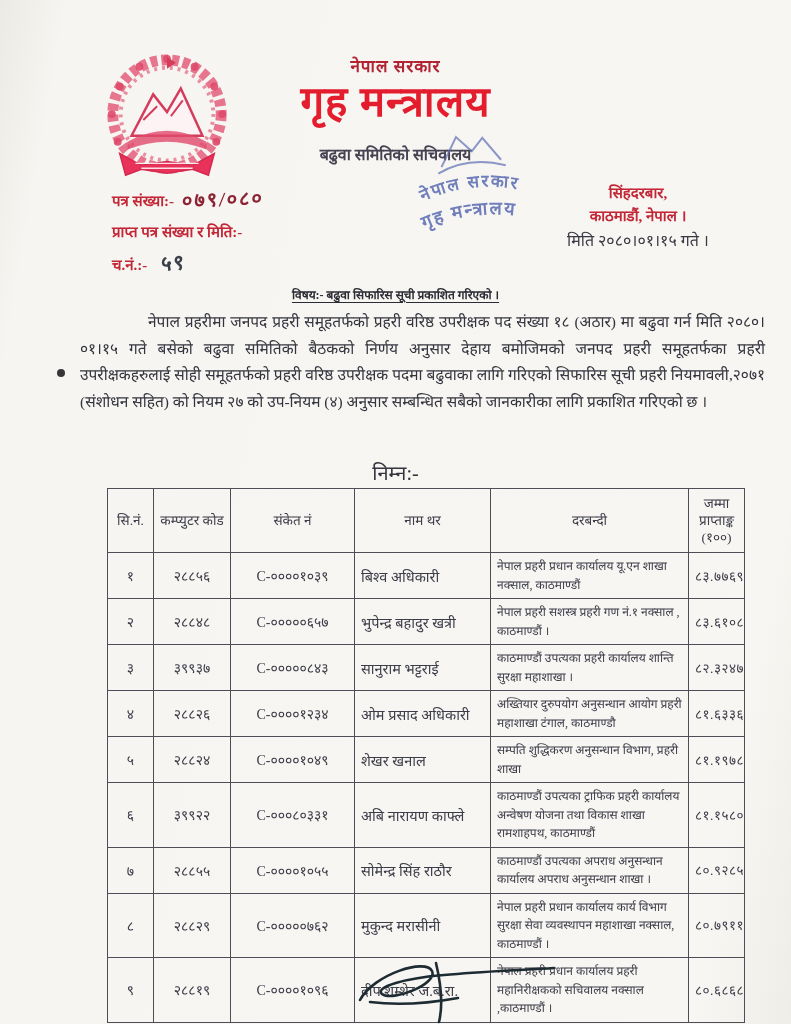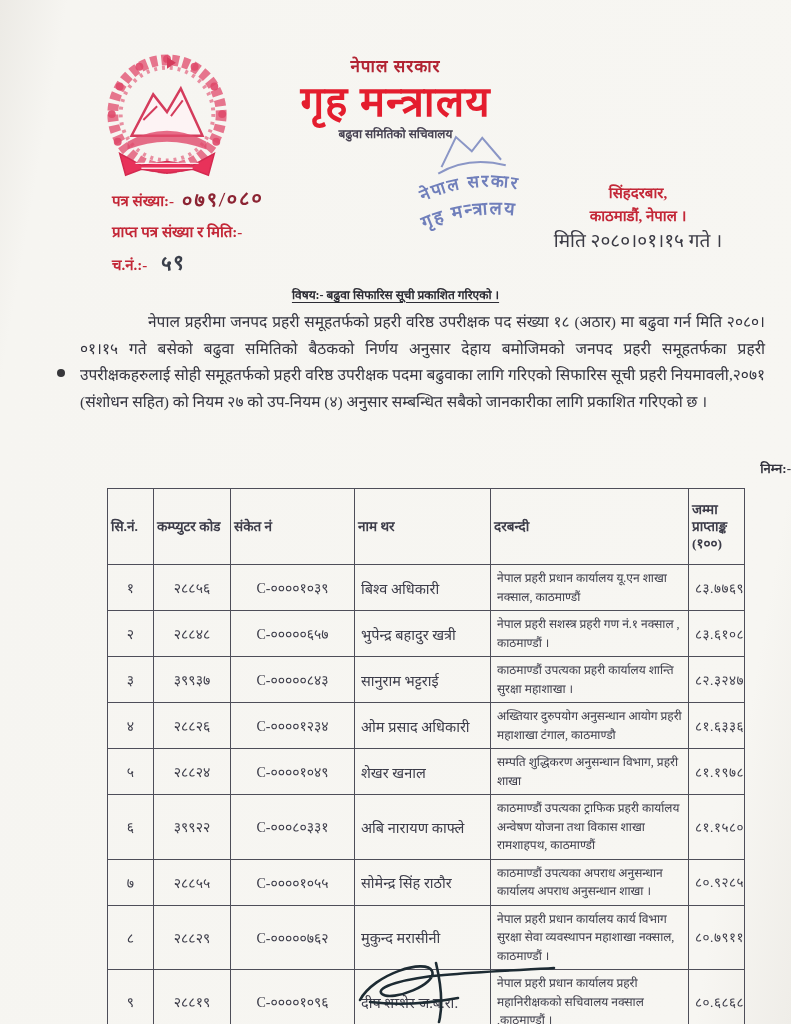--- a/index.html
+++ b/index.html
@@ -7,38 +7,38 @@
     position:relative;width:791px;height:1024px;margin:0 auto;
     background:linear-gradient(100deg,#eceae5 0%,#f6f5f1 7%,#f7f6f2 90%,#efede8 100%);
     font-family:"Liberation Serif","DejaVu Serif",serif;
     color:#32323c;overflow:hidden;
   }
   
   .emblem{position:absolute;left:98px;top:50px;width:138px;height:140px;}
   .head-center{position:absolute;left:0;right:0;top:54px;text-align:center;}
   .gov-line{font-size:17px;font-weight:bold;color:#b22433;letter-spacing:1px;}
   .ministry-line{font-size:42px;line-height:46px;font-weight:bold;color:#e41d2e;margin-top:2px;letter-spacing:1px;}
-  .secretariat-line{font-size:12px;font-weight:bold;color:#474252;margin-top:0;}
+  .secretariat-line{font-size:16px;font-weight:bold;color:#474252;margin-top:18px;}
   .stamp{position:absolute;left:388px;top:126px;width:160px;height:120px;transform:rotate(-7deg);opacity:.88;}
   
   .refs{position:absolute;left:112px;top:184px;font-size:15px;font-weight:bold;color:#c32737;line-height:31px;}
   .hand-red{display:inline-block;font-size:20px;font-weight:bold;color:#8c2433;transform:rotate(-2deg) skewX(-6deg);margin-left:8px;letter-spacing:2px;}
   .hand-ink{display:inline-block;font-size:21px;font-weight:bold;color:#3a3f4a;transform:rotate(-4deg) skewX(-8deg);margin-left:14px;letter-spacing:1px;}
   .addr{position:absolute;right:48px;top:182px;width:210px;text-align:center;font-size:15px;font-weight:bold;color:#c32737;line-height:23px;}
-  .addr .date-line{color:#3a3a44;font-weight:normal;font-size:19px;margin-top:1px;}
+  .addr .date-line{color:#3a3a44;font-weight:normal;font-size:16px;margin-top:1px;}
   
   .subject{position:absolute;left:0;right:0;top:286px;text-align:center;font-size:12px;font-weight:bold;color:#2c2c34;}
   .subject span{text-decoration:underline;text-underline-offset:3px;}
   .body-par{position:absolute;left:80px;right:26px;top:309px;font-size:15.5px;line-height:26.5px;text-align:justify;text-indent:68px;color:#34343f;}
-  .list-label{position:absolute;left:0;right:0;top:459px;text-align:right;font-size:13px;color:#34343f;font-weight:bold;}
+  .list-label{position:absolute;left:0;right:0;top:459px;text-align:center;font-size:20px;color:#34343f;}
   .ink-dot{position:absolute;left:57px;top:369px;width:8px;height:8px;border-radius:50%;background:#15151a;opacity:.85;}
   
   .tbl{position:absolute;left:107px;top:488px;width:637px;border-collapse:collapse;table-layout:fixed;}
   .tbl th,.tbl td{border:1.2px solid #4e4e59;padding:4px 6px;vertical-align:middle;color:#3c3c49;}
-  .tbl th{font-size:13.5px;font-weight:bold;text-align:left;line-height:17px;padding:12px 3px;}
+  .tbl th{font-size:13.5px;font-weight:normal;text-align:center;line-height:17px;padding:6px 3px;}
   .td-c{text-align:center;font-size:14px;}
   .td-name{font-size:14.5px;text-align:left;padding-left:8px;}
   .td-post{font-size:12px;line-height:18.5px;text-align:left;padding:5px 7px;}
   .td-score{text-align:left;font-size:13.5px;letter-spacing:.5px;}
   
   .signature{position:absolute;left:340px;top:958px;width:240px;height:66px;}
 </style>
 </head>
 <body>
 

